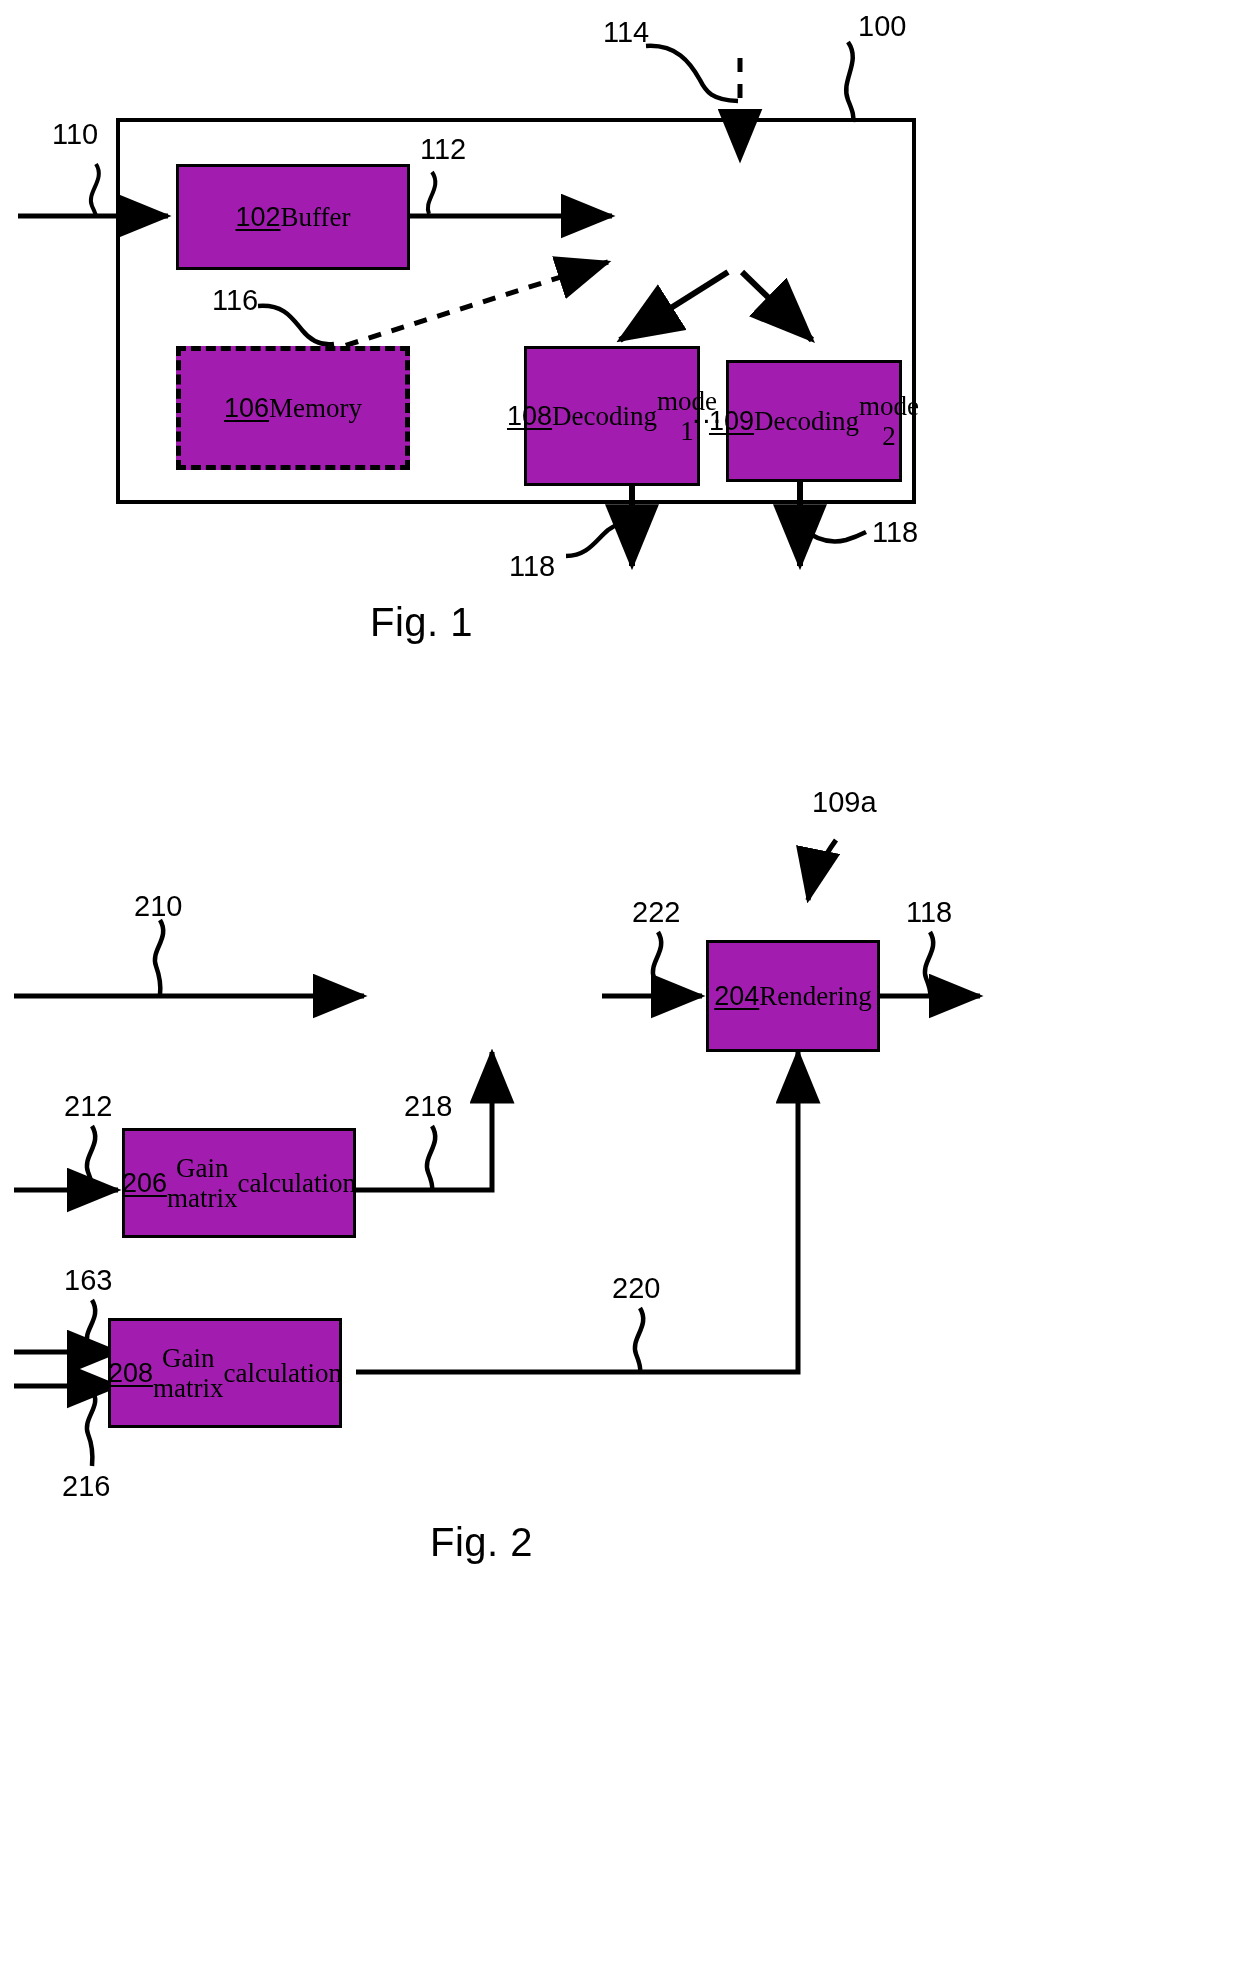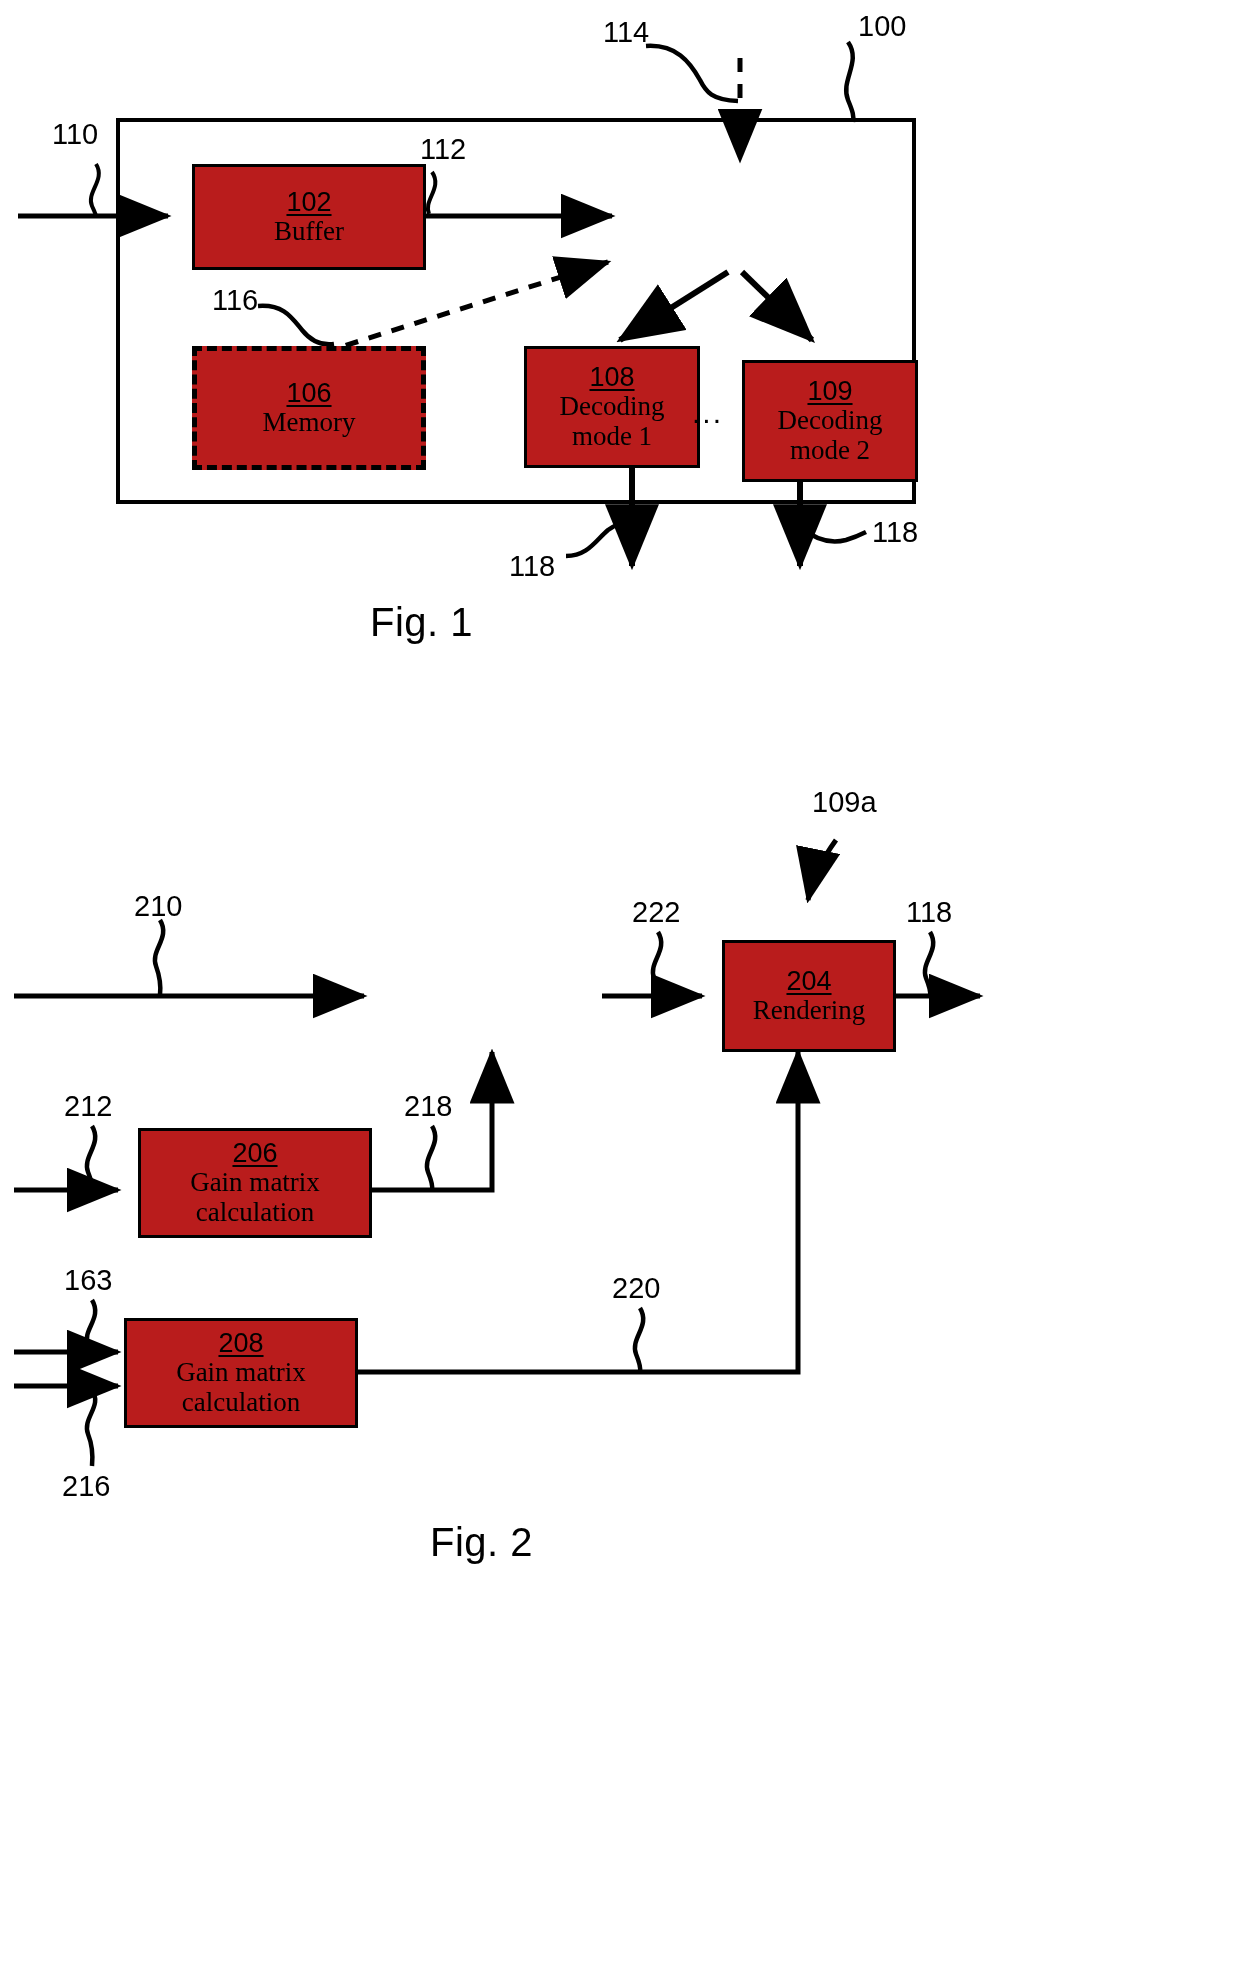--- a/index.html
+++ b/index.html
@@ -4,24 +4,23 @@
 <style>
   html,body{margin:0;padding:0;background:#ffffff;}
   body{
     width:1240px;height:1979px;position:relative;overflow:hidden;
     font-family:"Liberation Sans", sans-serif;color:#000;
   }
   #sheet{position:absolute;left:0;top:0;width:1240px;height:1979px;}
   svg.layer{position:absolute;left:0;top:0;width:1240px;height:1979px;}
 
   .box{
-    position:absolute;border:3px solid #000;background:#b91c1c;
-    display:flex;flex-direction:column;align-items:center;justify-content:center;
+    position:absolute;border:3px solid #000;background:#a21caf;
+    display:flex;flex-direction:row;align-items:center;justify-content:center;
     box-sizing:border-box;
-    margin-left:16px;
   }
   .box.dashed{border:5px dashed #000;}
   .refnum{
     font-size:27px;line-height:1.05;text-decoration:underline;
     text-underline-offset:3px;text-decoration-thickness:2px;
     letter-spacing:0px;
   }
   .boxlabel{font-size:27px;line-height:1.12;text-align:center;font-family:Liberation Serif, serif;}
   .tag{
     position:absolute;font-size:29px;line-height:1;white-space:nowrap;
@@ -103,21 +102,21 @@
     <div class="refnum">102</div>
     <div class="boxlabel">Buffer</div>
   </div>
 
 
   <div class="box dashed" style="left:176px;top:346px;width:234px;height:124px;">
     <div class="refnum">106</div>
     <div class="boxlabel">Memory</div>
   </div>
 
-  <div class="box" style="left:508px;top:346px;width:176px;height:122px;">
+  <div class="box" style="left:524px;top:346px;width:176px;height:140px;">
     <div class="refnum">108</div>
     <div class="boxlabel">Decoding</div>
     <div class="boxlabel">mode 1</div>
   </div>
 
   <div class="dots" style="left:692px;top:398px;">...</div>
 
   <div class="box" style="left:726px;top:360px;width:176px;height:122px;">
     <div class="refnum">109</div>
     <div class="boxlabel">Decoding</div>

